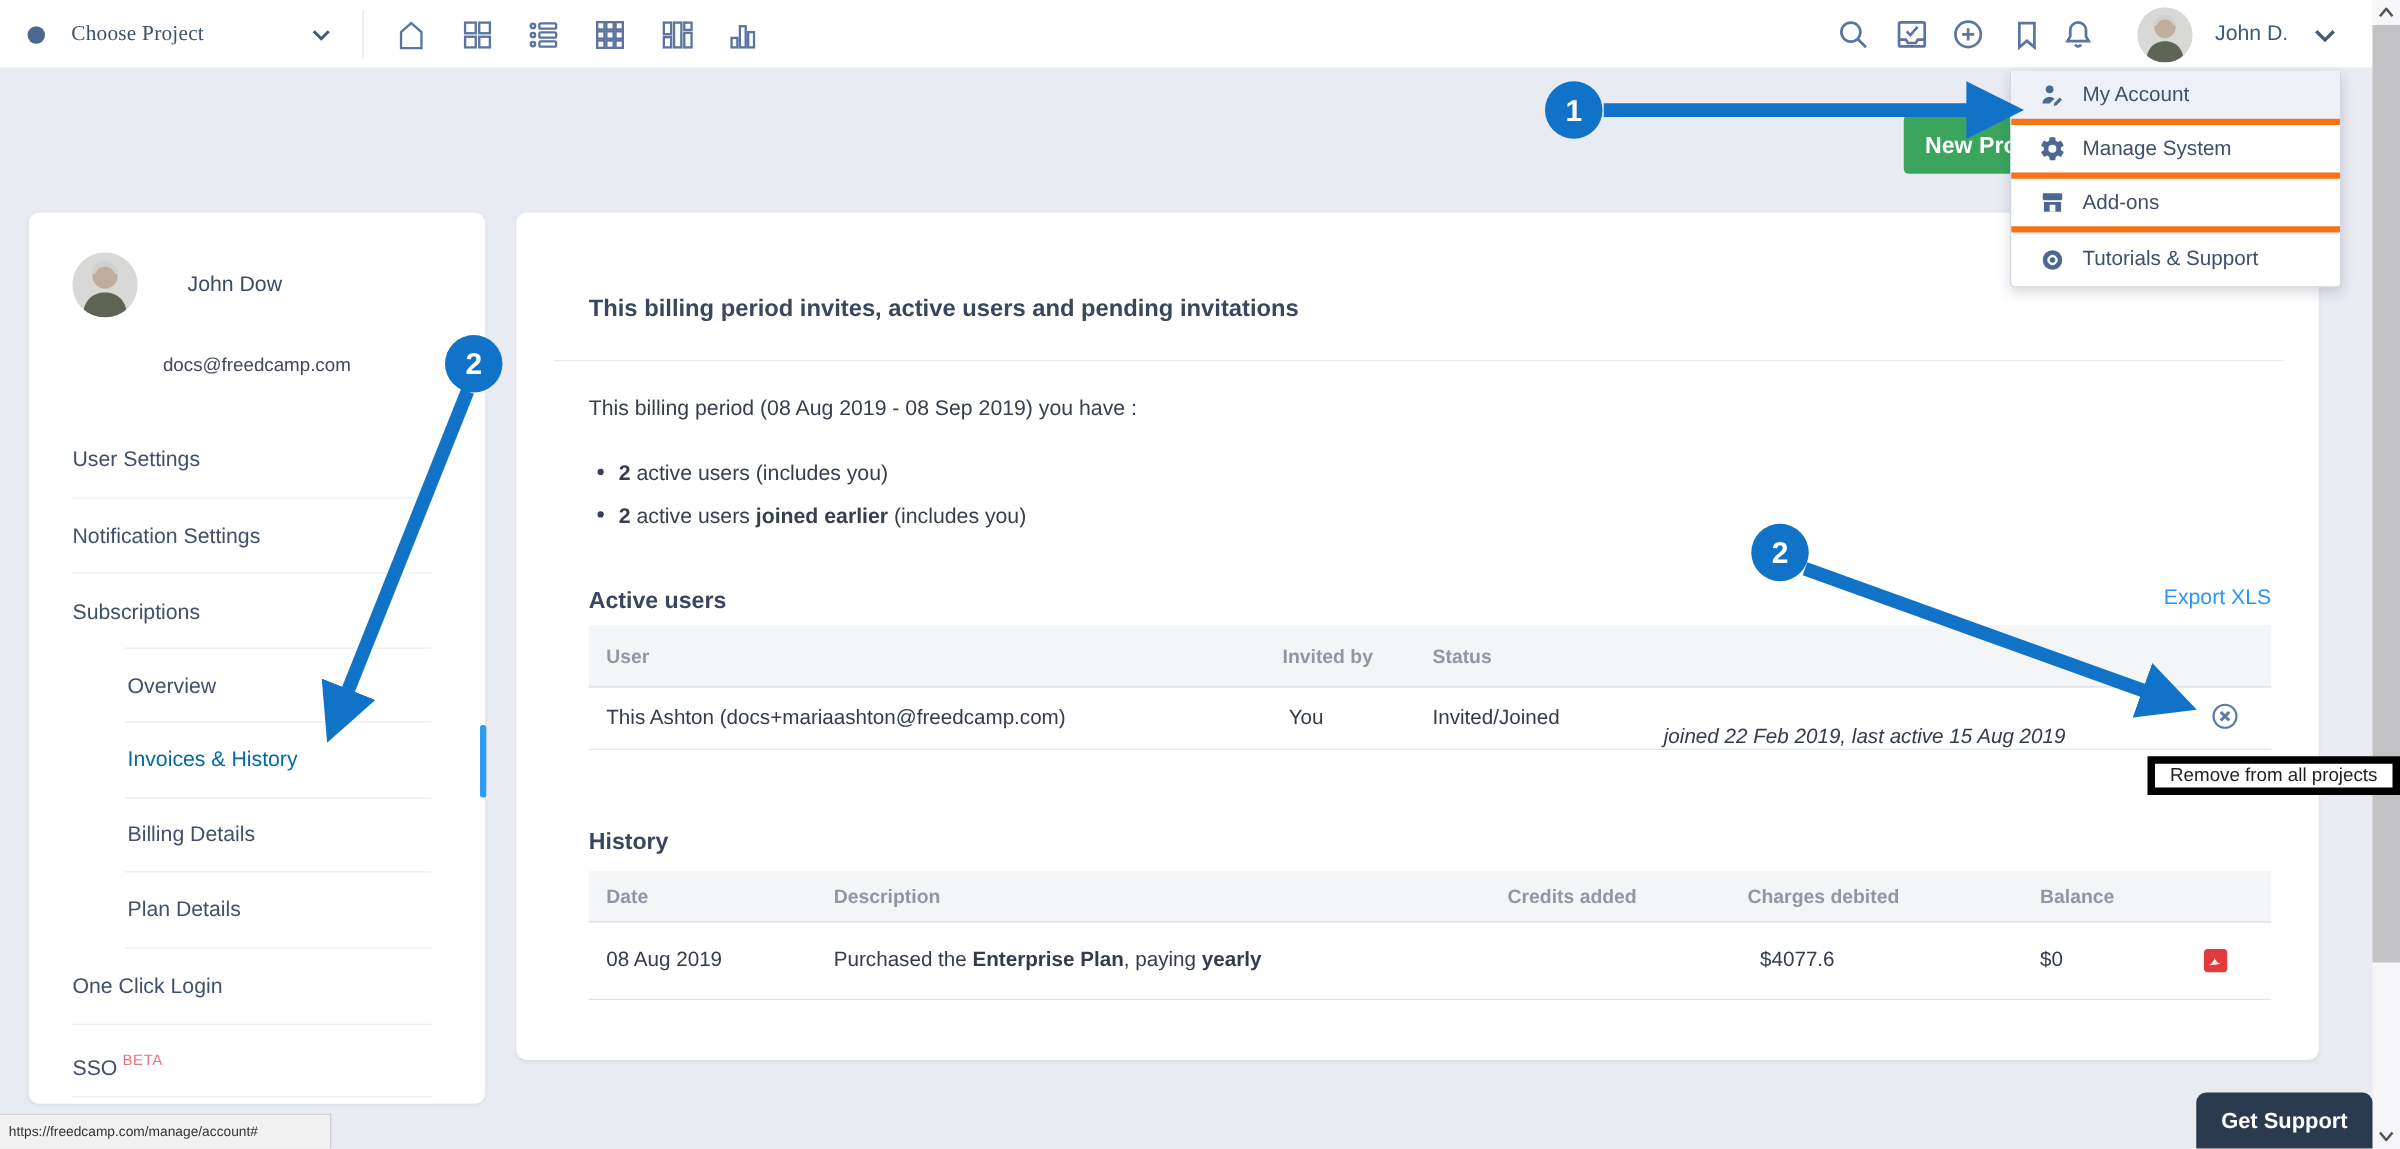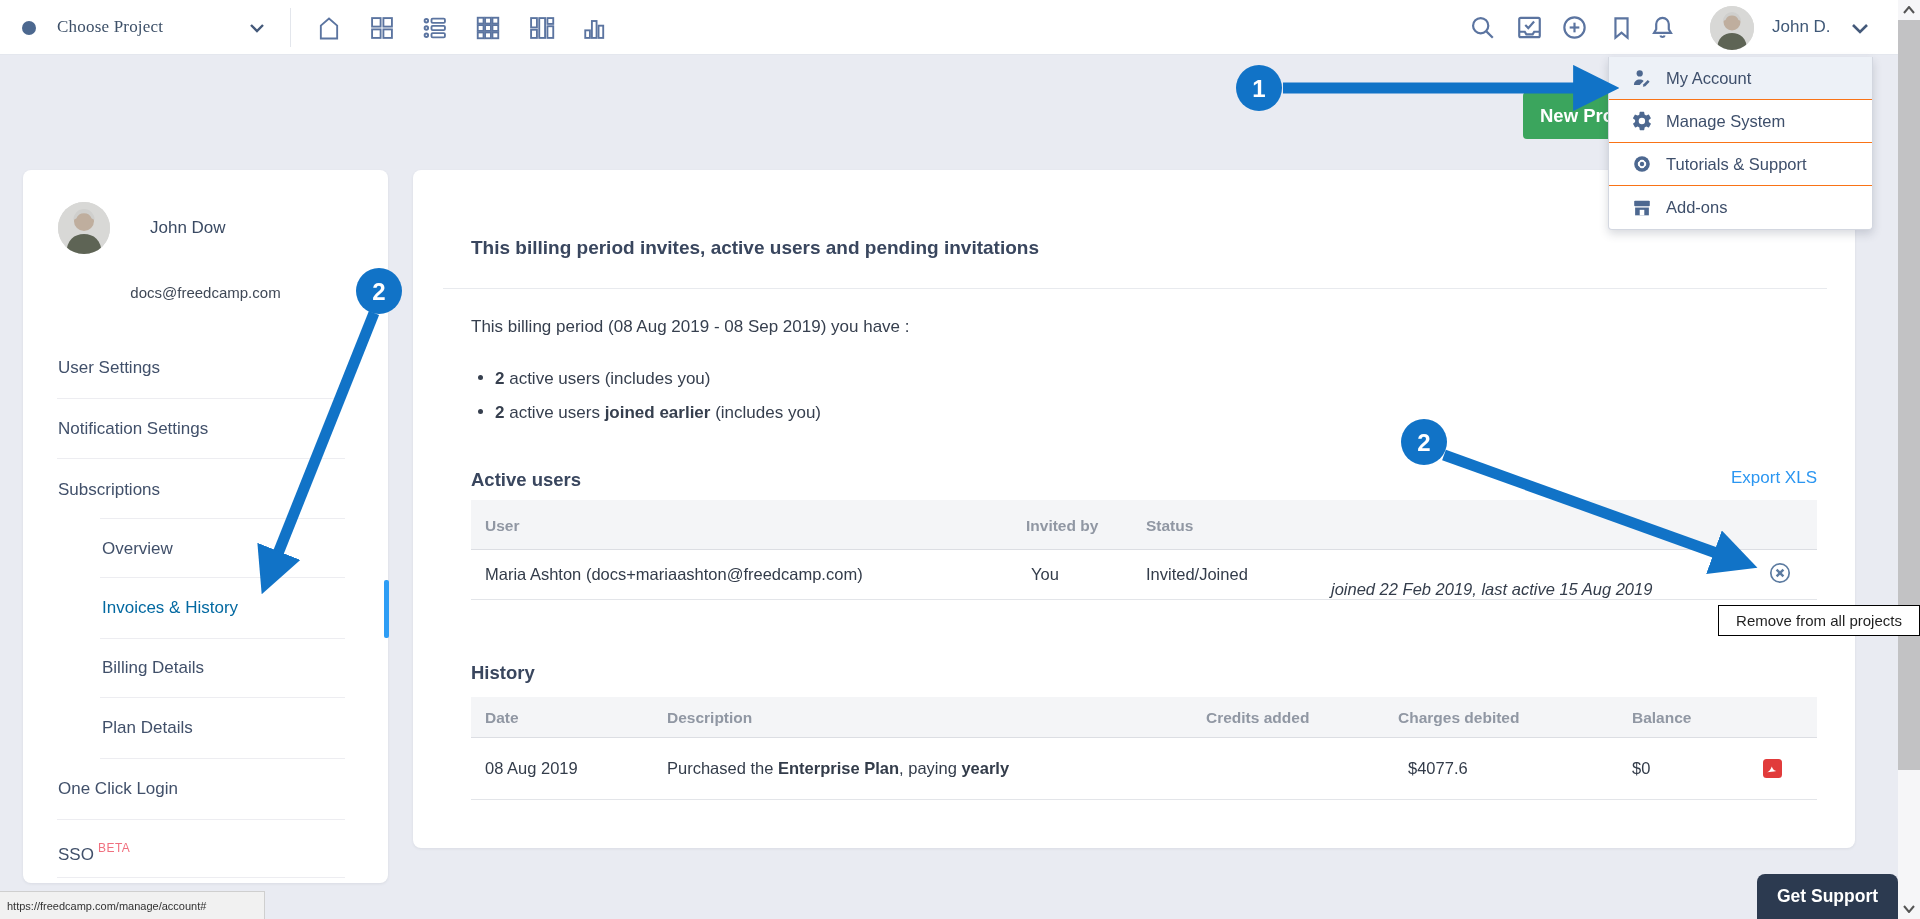--- a/index.html
+++ b/index.html
@@ -17,21 +17,21 @@
   .act-ico { position:absolute; top:13px; width:30px; height:30px; cursor:pointer; }
   .act-ico svg { stroke:#5b74a0; fill:none; stroke-width:1.8; }
   .tb-avatar { position:absolute; left:1710px; top:6px; width:44px; height:44px; border-radius:50%; overflow:hidden; background:#d8d8d6; }
   .tb-user { position:absolute; left:1772px; top:17px; font-size:17px; color:#3f5877; }
 
   
   .ava svg { display:block; }
 
   
   .menu { position:absolute; left:1608px; top:57px; width:265px; background:#fff; border:1px solid #d3d7e0; border-top:none; border-radius:0 0 4px 4px; box-shadow:0 4px 10px rgba(40,50,70,.18); z-index:10; }
-  .menu-item { position:relative; height:43px; display:flex; align-items:center; cursor:pointer; border-bottom:1px solid #f97316; }
+  .menu-item { position:relative; height:43px; display:flex; align-items:center; cursor:pointer; border-bottom:5px solid #f97316; }
   .menu-item:last-child { border-bottom:none; }
   .menu-item.hl { background:#edf1f7; }
   .menu-item .mi-ico { width:22px; height:22px; margin-left:22px; flex:none; }
   .menu-item .mi-label { margin-left:13px; font-size:16.5px; color:#3e4f6b; }
 
   
   .new-project { position:absolute; left:1523px; top:92px; width:150px; height:47px; background:#3ba55d; color:#fff; font-weight:bold; font-size:18.5px; border-radius:4px; display:flex; align-items:center; padding-left:17px; overflow:hidden; white-space:nowrap; z-index:5; cursor:pointer; }
 
   
   .sidebar { position:absolute; left:23px; top:170px; width:365px; height:713px; background:#fff; border-radius:8px; box-shadow:0 1px 3px rgba(40,50,70,.08); z-index:2; }
@@ -58,21 +58,21 @@
   .export-link { position:absolute; left:1717px; top:468px; width:100px; text-align:right; font-size:17px; color:#2b96f1; cursor:pointer; z-index:3; }
   .thead { position:absolute; left:471px; width:1346px; background:#f4f5f7; border-bottom:1px solid #dcdee3; z-index:3; }
   .th { position:absolute; font-size:15.5px; font-weight:bold; color:#9097a3; }
   .trow { position:absolute; left:471px; width:1346px; border-bottom:1px solid #e3e5e9; z-index:3; }
   .td { position:absolute; font-size:16.5px; color:#333c4a; white-space:nowrap; }
 
   .remove-btn { position:absolute; left:1298px; top:12px; width:22px; height:22px; cursor:pointer; }
   .pdf-btn { position:absolute; left:1292px; top:21px; width:19px; height:19px; cursor:pointer; }
 
   
-  .tooltip { position:absolute; left:1718px; top:605px; width:202px; height:31px; background:#fff; border:1px solid #000000; display:flex; align-items:center; justify-content:center; font-size:15px; color:#1f1f1f; z-index:60; white-space:nowrap; }
+  .tooltip { position:absolute; left:1718px; top:605px; width:202px; height:31px; background:#fff; border:6px solid #000000; display:flex; align-items:center; justify-content:center; font-size:15px; color:#1f1f1f; z-index:60; white-space:nowrap; }
 
   
   .get-support { position:absolute; left:1757px; top:874px; width:141px; height:45px; background:#2c3a50; color:#fff; font-weight:bold; font-size:17.5px; border-radius:8px 8px 0 0; display:flex; align-items:center; justify-content:center; z-index:40; cursor:pointer; }
 
   
   .status-bar { position:absolute; left:0; top:891px; width:265px; height:28px; background:#f1f1f1; border:1px solid #cfcfcf; border-left:none; border-bottom:none; display:flex; align-items:center; padding-left:7px; font-size:11px; color:#333; z-index:45; }
 
   
   .scrollbar { position:absolute; left:1898px; top:0; width:22px; height:919px; background:#f6f6f8; z-index:30; }
   .sb-thumb { position:absolute; left:0; top:20px; width:22px; height:750px; background:#c2c2c4; }
@@ -196,44 +196,44 @@
             <path d="M13.6 18.9 l4.7 -4.7 2 2 -4.7 4.7 -2.6 .6 z"></path>
           </svg></span>
       <span class="mi-label">My Account</span>
     </div>
     <div class="menu-item">
       <span class="mi-ico">
         <svg width="22" height="22" viewBox="0 0 24 24" fill="#4d6890">
             <path d="M19.4 13c.04-.33.06-.66.06-1s-.02-.67-.06-1l2.1-1.65a.5.5 0 0 0 .12-.64l-2-3.46a.5.5 0 0 0-.61-.22l-2.49 1a7.3 7.3 0 0 0-1.73-1l-.38-2.65A.5.5 0 0 0 13.9 2h-4a.5.5 0 0 0-.5.42l-.37 2.65c-.63.26-1.21.6-1.73 1l-2.49-1a.5.5 0 0 0-.61.22l-2 3.46a.5.5 0 0 0 .12.64L4.5 11c-.04.33-.06.66-.06 1s.02.67.06 1l-2.1 1.65a.5.5 0 0 0-.12.64l2 3.46c.14.24.42.34.61.22l2.49-1c.52.4 1.1.74 1.73 1l.37 2.65c.04.24.25.42.5.42h4c.25 0 .46-.18.5-.42l.37-2.65c.63-.26 1.21-.6 1.73-1l2.49 1c.23.09.47 0 .61-.22l2-3.46a.5.5 0 0 0-.12-.64L19.4 13z M11.9 15.5a3.5 3.5 0 1 1 0-7 3.5 3.5 0 0 1 0 7z"></path>
           </svg></span>
       <span class="mi-label">Manage System</span>
+    </div>
+    <div class="menu-item">
+      <span class="mi-ico">
+        <svg width="22" height="22" viewBox="0 0 24 24" fill="#4d6890">
+            <rect x="3.5" y="4" width="17" height="6" rx="1"></rect>
+            <path d="M4.5 11.5 h15 v8.5 h-15 z"></path>
+            <rect x="9.5" y="14" width="5" height="6" fill="#ffffff"></rect>
+          </svg></span>
+      <span class="mi-label">Add-ons</span>
     </div>
     <div class="menu-item">
       <span class="mi-ico">
         <svg width="22" height="22" viewBox="0 0 24 24">
             <circle cx="12" cy="12" r="8.5" fill="#4d6890"></circle>
             <circle cx="12" cy="12" r="4.6" fill="#ffffff"></circle>
             <circle cx="12" cy="12" r="2.4" fill="#4d6890"></circle>
             <g stroke="#4d6890" stroke-width="2.4">
               <line x1="6.2" y1="6.2" x2="9" y2="9"></line>
               <line x1="17.8" y1="6.2" x2="15" y2="9"></line>
               <line x1="6.2" y1="17.8" x2="9" y2="15"></line>
               <line x1="17.8" y1="17.8" x2="15" y2="15"></line>
             </g>
           </svg></span>
       <span class="mi-label">Tutorials &amp; Support</span>
-    </div>
-    <div class="menu-item">
-      <span class="mi-ico">
-        <svg width="22" height="22" viewBox="0 0 24 24" fill="#4d6890">
-            <rect x="3.5" y="4" width="17" height="6" rx="1"></rect>
-            <path d="M4.5 11.5 h15 v8.5 h-15 z"></path>
-            <rect x="9.5" y="14" width="5" height="6" fill="#ffffff"></rect>
-          </svg></span>
-      <span class="mi-label">Add-ons</span>
     </div>
   </div>
 
   <div class="sidebar">
     <span class="sb-avatar ava">
       <svg width="52" height="52" viewBox="0 0 44 44">
           <rect width="44" height="44" fill="#d8d8d6"></rect>
           <circle cx="22" cy="16" r="8.5" fill="#bfae9e"></circle>
           <path d="M22 6 a9 9 0 0 1 9 9 l-2.5 -1 a7 7 0 0 0 -13 0 l-2.5 1 a9 9 0 0 1 9 -9z" fill="#cfcfcd"></path>
           <path d="M7 44 c0 -12 7 -17 15 -17 s15 5 15 17z" fill="#5e6455"></path>
@@ -274,21 +274,21 @@
 
   <div class="sec-title" style="top:469px;">Active users</div>
   <div class="export-link">Export XLS</div>
 
   <div class="thead" style="top:500px; height:50px;">
     <span class="th" style="left:14px; top:17px;">User</span>
     <span class="th" style="left:555px; top:17px;">Invited by</span>
     <span class="th" style="left:675px; top:17px;">Status</span>
   </div>
   <div class="trow" style="top:550px; height:50px;">
-    <span class="td" style="left:14px; top:15px;">Maria Ashton (docs+mariaashton@freedcamp.com)</span>
+    <span class="td" style="left:14px; top:15px;">This Ashton (docs+mariaashton@freedcamp.com)</span>
     <span class="td" style="left:560px; top:15px;">You</span>
     <span class="td" style="left:675px; top:15px;">Invited/Joined</span>
     <span class="td" style="left:860px; top:30px;font-style:italic;">joined 22 Feb 2019, last active 15 Aug 2019</span>
     <span class="remove-btn">
       <svg width="22" height="22" viewBox="0 0 22 22" fill="none" stroke="#5d7ca1" stroke-width="1.7">
           <circle cx="11" cy="11" r="9.2"></circle>
           <line x1="7.6" y1="7.6" x2="14.4" y2="14.4" stroke-width="2.4"></line>
           <line x1="14.4" y1="7.6" x2="7.6" y2="14.4" stroke-width="2.4"></line>
         </svg></span>
   </div>

